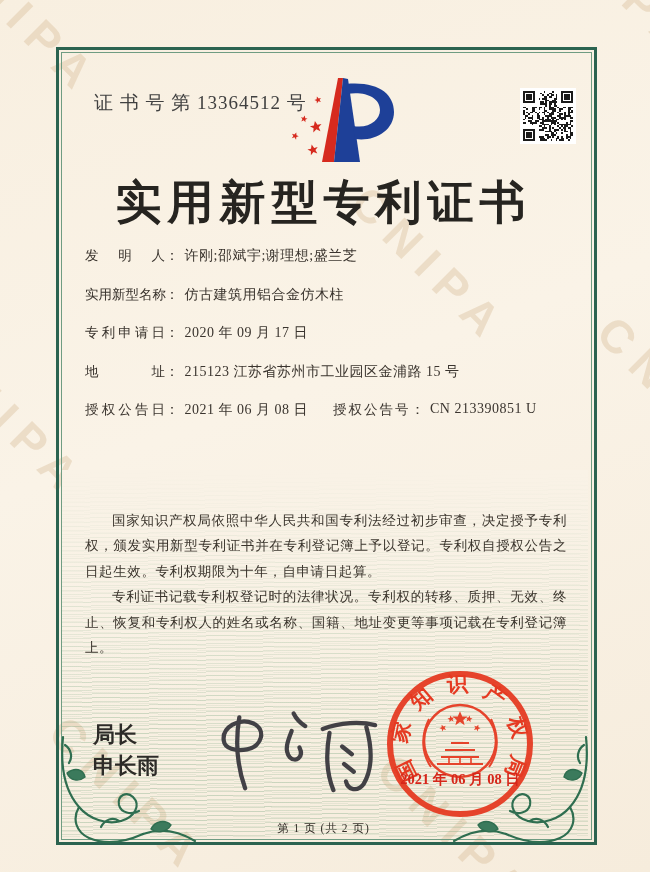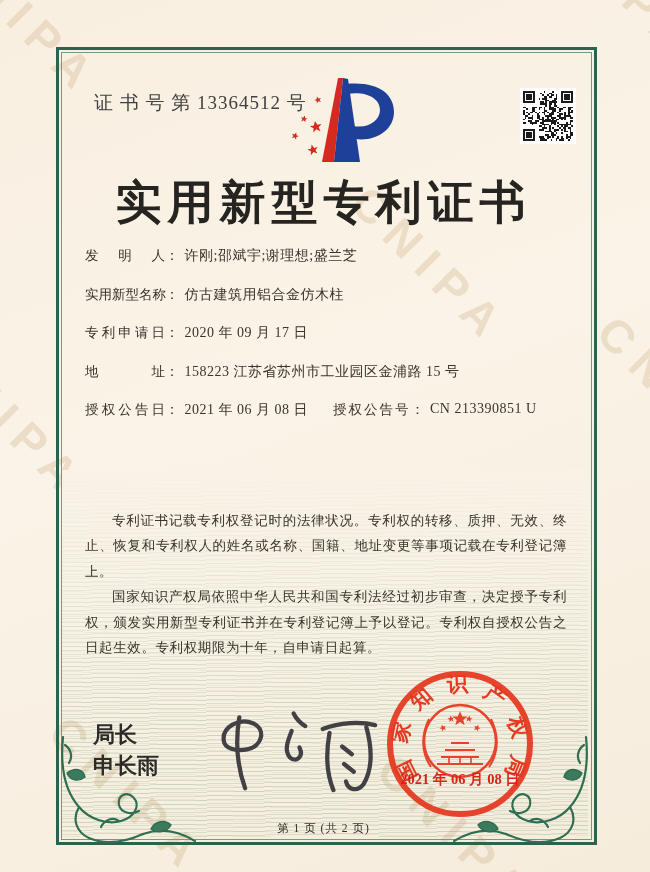--- a/index.html
+++ b/index.html
@@ -441,33 +441,33 @@
     <div class="frow">
       <span class="flabel">发明人</span><span class="fcolon">：</span><span class="fvalue">许刚;邵斌宇;谢理想;盛兰芝</span>
     </div>
     <div class="frow">
       <span class="flabel">实用新型名称</span><span class="fcolon">：</span><span class="fvalue">仿古建筑用铝合金仿木柱</span>
     </div>
     <div class="frow">
       <span class="flabel">专利申请日</span><span class="fcolon">：</span><span class="fvalue">2020 年 09 月 17 日</span>
     </div>
     <div class="frow">
-      <span class="flabel">地址</span><span class="fcolon"></span><span class="fcolon">：</span><span class="fvalue">158223 江苏省苏州市工业园区金浦路 15 号</span>
+      <span class="flabel">地址</span><span class="fcolon"></span><span class="fcolon">：</span><span class="fvalue">215123 江苏省苏州市工业园区金浦路 15 号</span>
     </div>
     <div class="frow">
       <span class="flabel">授权公告日</span><span class="fcolon">：</span><span class="fvalue">2021 年 06 月 08 日</span>
       <span class="fpair2">
         <span class="flabel">授权公告号</span><span class="fcolon">：</span><span class="fvalue">CN 213390851 U</span>
       </span>
     </div>
   </div>
 
   <div class="paras">
+    <p>国家知识产权局依照中华人民共和国专利法经过初步审查，决定授予专利权，颁发实用新型专利证书并在专利登记簿上予以登记。专利权自授权公告之日起生效。专利权期限为十年，自申请日起算。</p>
     <p>专利证书记载专利权登记时的法律状况。专利权的转移、质押、无效、终止、恢复和专利权人的姓名或名称、国籍、地址变更等事项记载在专利登记簿上。</p>
-    <p>国家知识产权局依照中华人民共和国专利法经过初步审查，决定授予专利权，颁发实用新型专利证书并在专利登记簿上予以登记。专利权自授权公告之日起生效。专利权期限为十年，自申请日起算。</p>
   </div>
 
   <div class="director">
     <div>局长</div>
     <div>申长雨</div>
   </div>
 
   <svg class="signature" viewBox="0 0 180 100">
     <g fill="none" stroke="#343239" stroke-width="4.4" stroke-linecap="round" stroke-linejoin="round" opacity=".92">
       <path d="M30,20 C26,44 27,68 36,93"></path>

